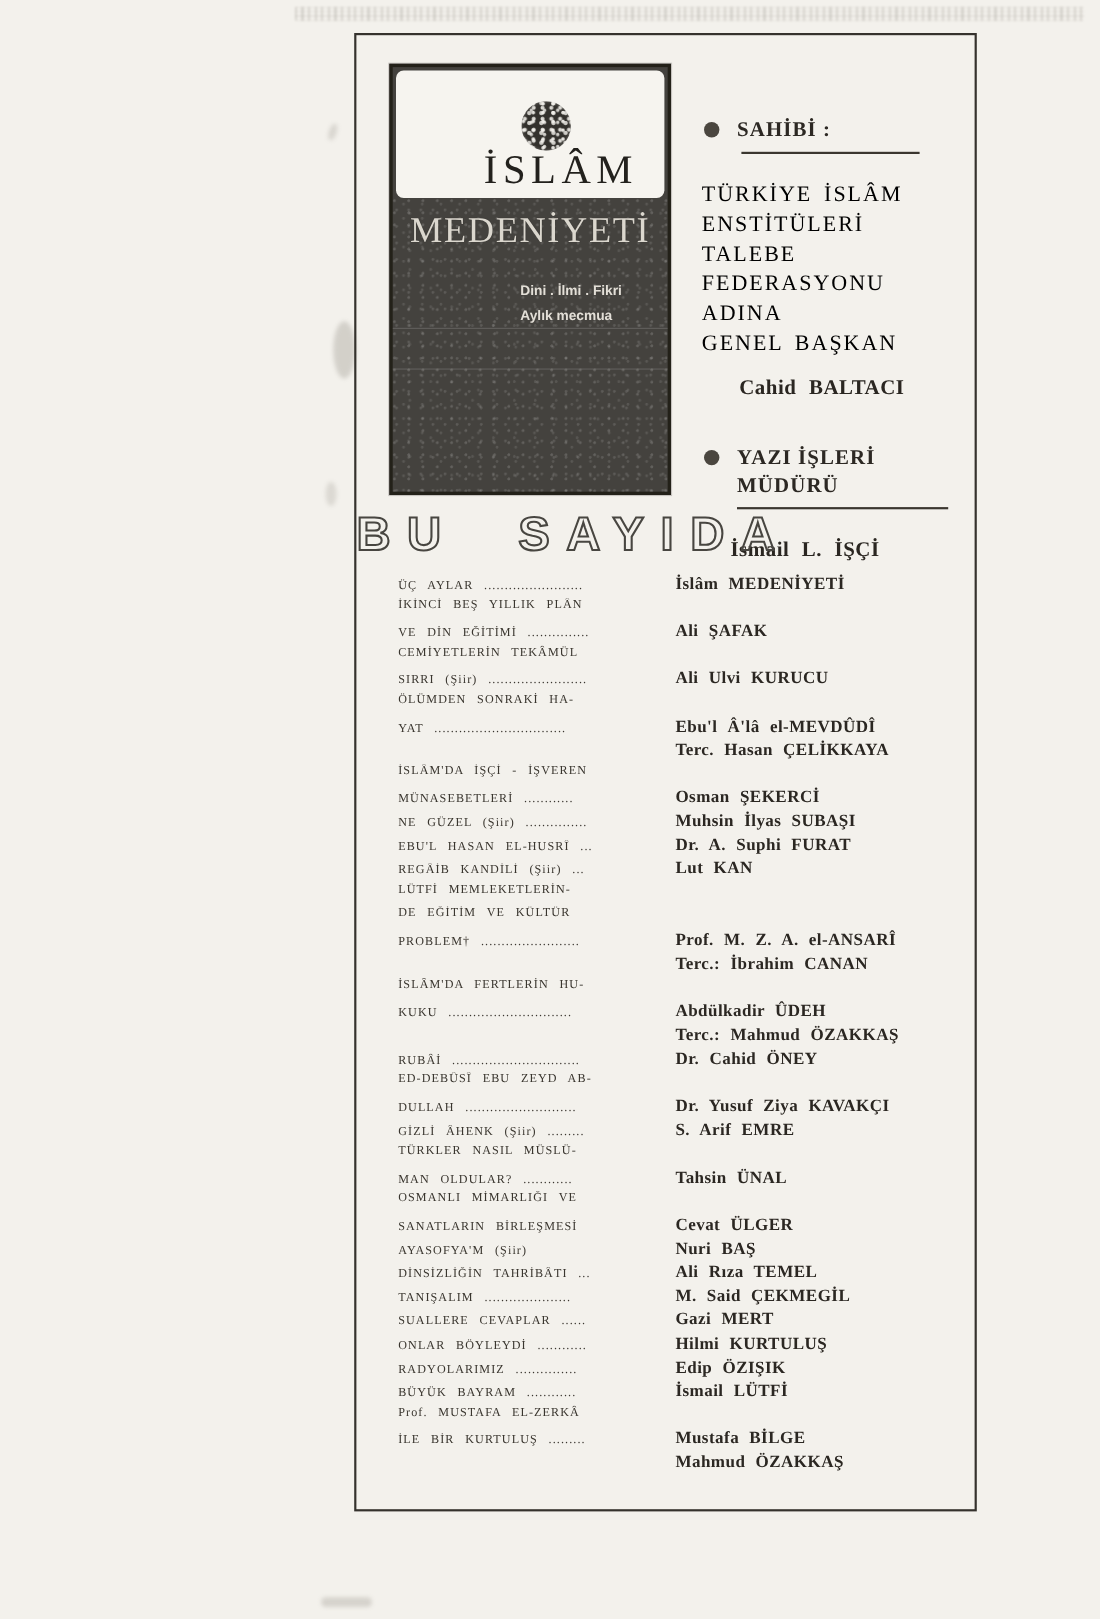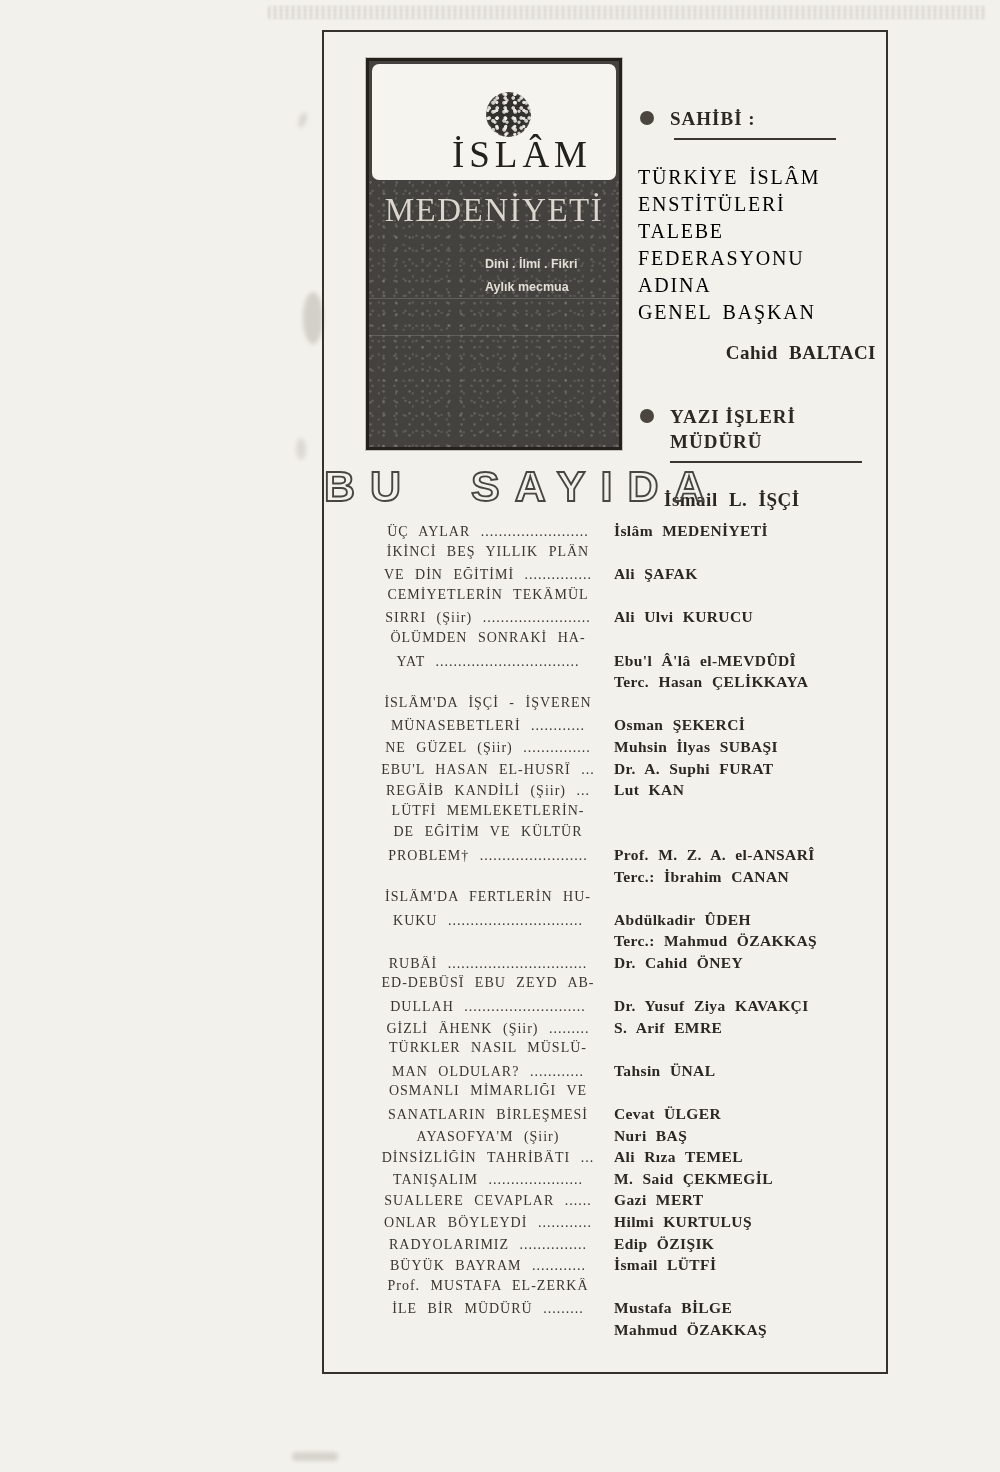--- a/index.html
+++ b/index.html
@@ -26,21 +26,21 @@
 
   
   .frame{
     position:absolute;left:322px;top:30px;width:562px;height:1340px;
     border:2px solid #35322d;
     background:transparent;
   }
 
   
   .cover{
-    position:absolute;left:42px;top:26px;width:250px;height:386px;
+    position:absolute;left:30px;top:26px;width:250px;height:386px;
     background:#44423e;
     border:3px solid #232119;
     display:flex;flex-direction:column;
     box-shadow:0 0 0 1px rgba(60,56,50,.25);
   }
   .cover-white{
     position:relative;margin:3px 3px 0 3px;height:116px;
     background:#f6f4ef;border-radius:7px;
   }
   .cover-logo{
@@ -89,41 +89,41 @@
   .bullet{position:absolute;left:2px;top:5px;width:14px;height:14px;border-radius:50%;
     background:#4a463f;}
   .rule{height:2px;background:#3a362f;margin-top:7px;}
   .rule.owner{width:162px;margin-left:4px;}
   .rule.editor{width:192px;margin-left:0;}
   .mh-org{margin-top:24px;font-size:20px;letter-spacing:1.8px;word-spacing:4px;
     line-height:27px;color:#000000;}
   .mh-org span{display:block;}
   .mh-name{margin-top:16px;font-weight:bold;font-size:19px;letter-spacing:.5px;
     word-spacing:6px;color:#2a2621;}
-  .mh-name.owner{margin-left:34px;text-align:right;}
+  .mh-name.owner{margin-left:34px;}
   .mh-name.editor{margin-left:26px;margin-top:26px;}
   .editor-block{margin-top:40px;}
 
   
   .toc-heading{
     position:absolute;left:0;right:0;top:430px;text-align:left;
     font-family:"Liberation Sans", sans-serif;
     font-size:43px;font-weight:bold;
     letter-spacing:15px;word-spacing:28px;
     color:transparent;-webkit-text-stroke:1.9px #484641;
   }
 
   
   .toc{
     position:absolute;left:38px;top:490px;width:488px;
   }
   .toc-row{display:flex;height:21.6px;align-items:baseline;}
   .toc-title{
     flex:0 0 252px;max-width:252px;overflow:hidden;white-space:nowrap;
-    font-size:14px;letter-spacing:1px;word-spacing:6px;color:#3a362f;text-align:center;
+    font-size:11px;letter-spacing:1px;word-spacing:6px;color:#3a362f;
   }
   .toc-author{
     flex:1;white-space:nowrap;
     font-size:15.5px;font-weight:bold;letter-spacing:.4px;word-spacing:5px;color:#2b2722;
   }
 </style>
 </head>
 <body>
 
 <div class="page">
@@ -356,21 +356,21 @@
           <div class="toc-title">BÜYÜK BAYRAM ............</div>
           <div class="toc-author">İsmail LÜTFİ</div>
         </div>
 
         <div class="toc-row">
           <div class="toc-title">Prof. MUSTAFA EL-ZERKÂ</div>
           <div class="toc-author"></div>
         </div>
 
         <div class="toc-row">
-          <div class="toc-title">İLE BİR MÜDÜRÜ .........</div>
+          <div class="toc-title">İLE BİR KURTULUŞ .........</div>
           <div class="toc-author">Mustafa BİLGE</div>
         </div>
 
         <div class="toc-row">
           <div class="toc-title"></div>
           <div class="toc-author">Mahmud ÖZAKKAŞ</div>
         </div>
       </div>
 
   </div>

